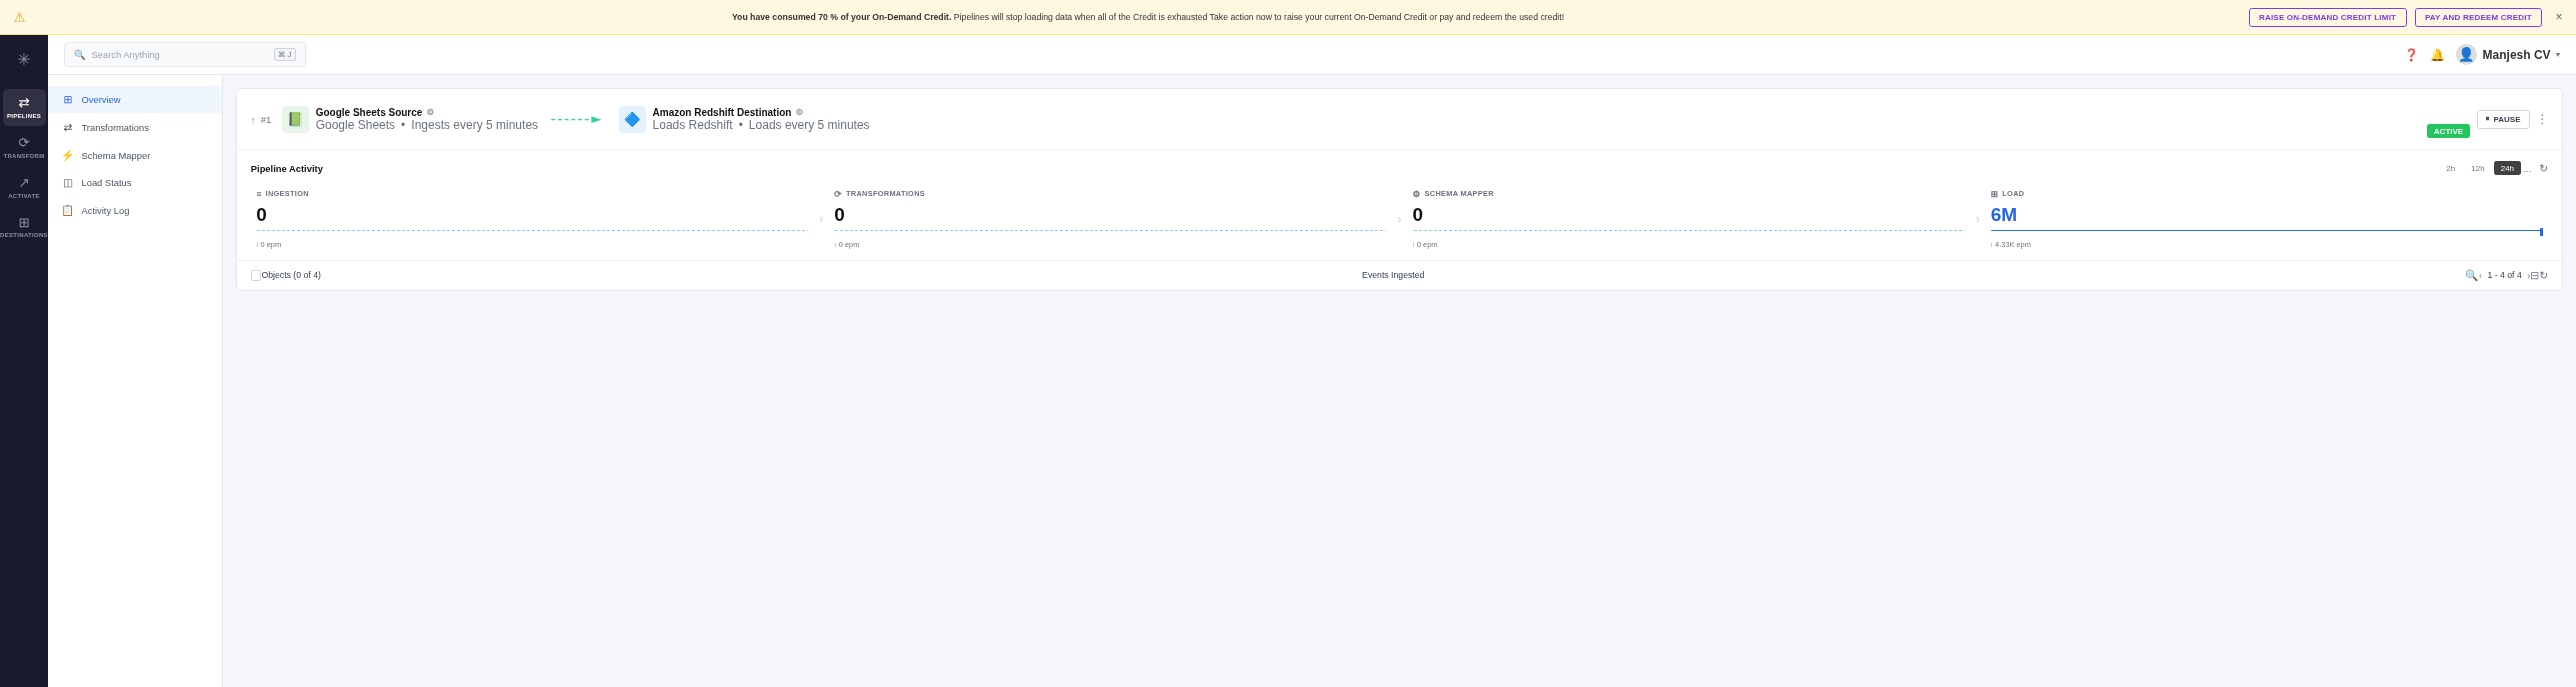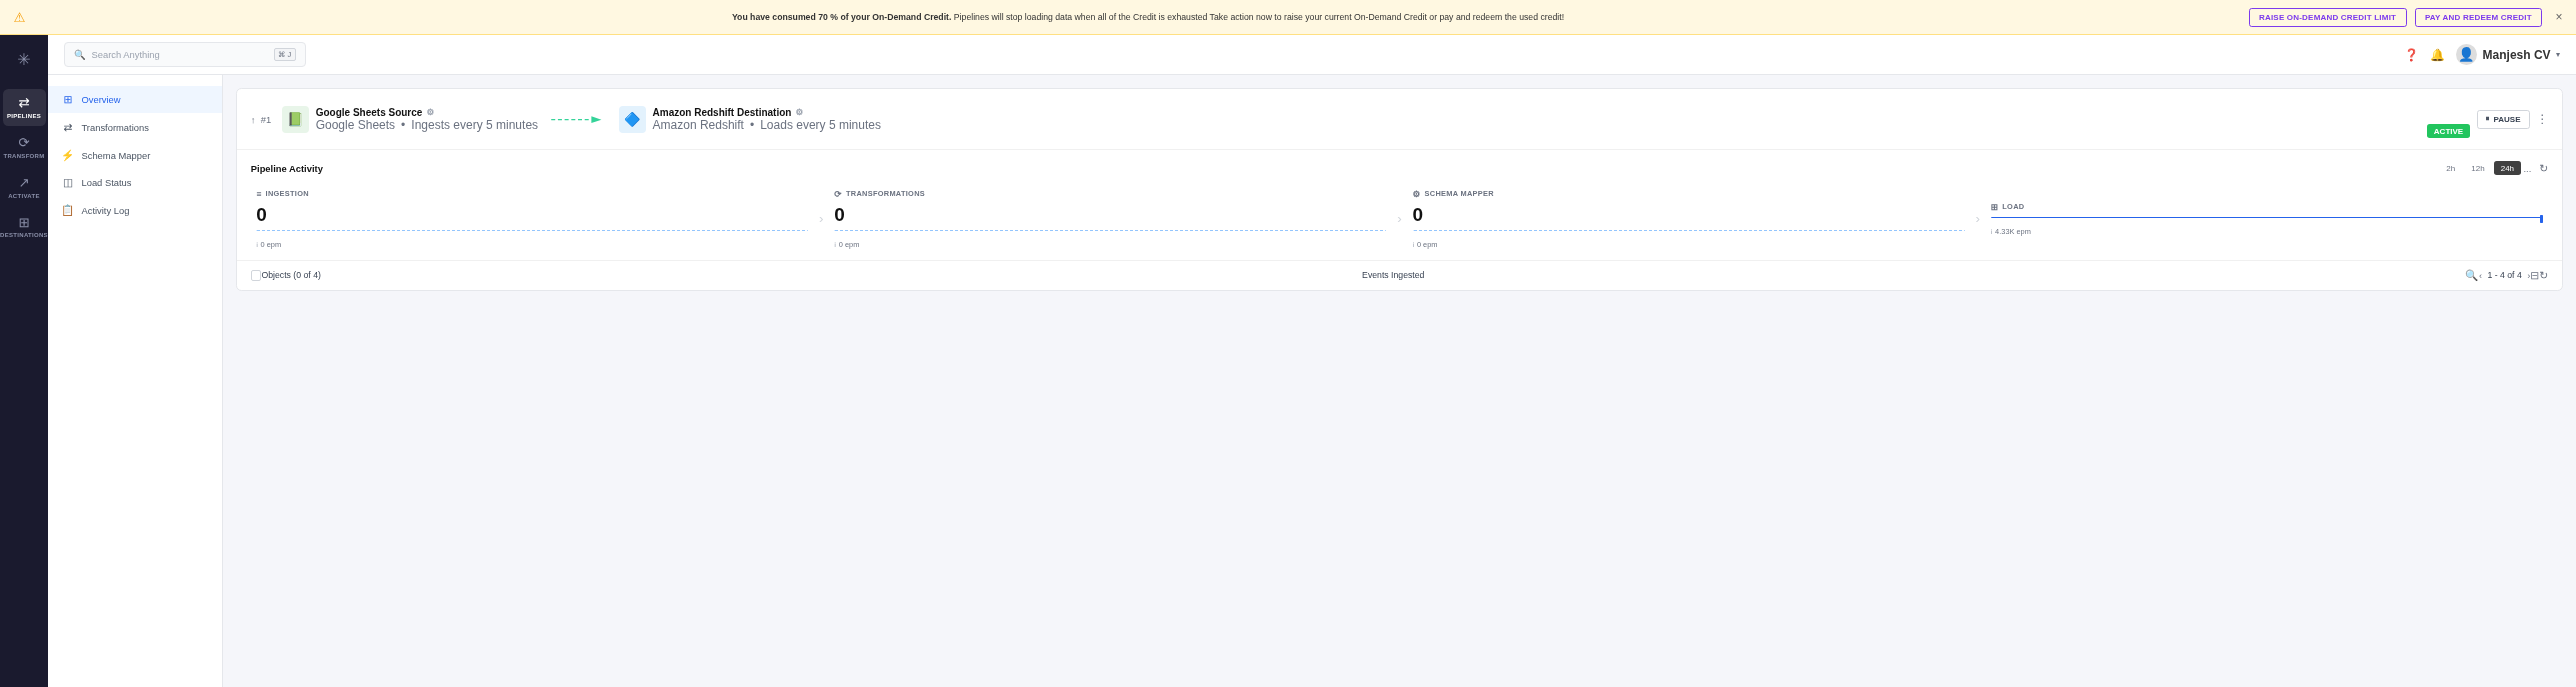--- a/index.html
+++ b/index.html
@@ -431,21 +431,21 @@
               <div class="connector-block">
                 <div class="connector-icon redshift">
                   <span>🔷</span>
                 </div>
                 <div class="connector-info">
                   <div class="connector-name">
                     <span>Amazon Redshift Destination</span>
                     <span class="connector-gear">⚙</span>
                   </div>
                   <div class="connector-sub">
-                    <span>Amazon Redshift</span>
+                    <span>Loads Redshift</span>
                     <span class="dot">•</span>
                     <span>Loads every 5 minutes</span>
                   </div>
                 </div>
               </div>
             </div>
 
             <div class="pipeline-actions">
               <span class="status-badge">ACTIVE</span>
               <button class="pause-btn">
@@ -515,20 +515,21 @@
                 </div>
               </div>
 
               <div class="metric-arrow">›</div>
 
               <div class="metric-block">
                 <div class="metric-label">
                   <span class="metric-label-icon">⊞</span>
                   <span>LOAD</span>
                 </div>
+                <div class="metric-value load-value">6M</div>
                 <div class="metric-graph load-graph">
                   <div class="metric-graph-bar"></div>
                 </div>
                 <div class="metric-epm">
                   <span class="metric-epm-icon">ℹ</span>
                   <span>4.33K epm</span>
                 </div>
               </div>
             </div>
           </div>

